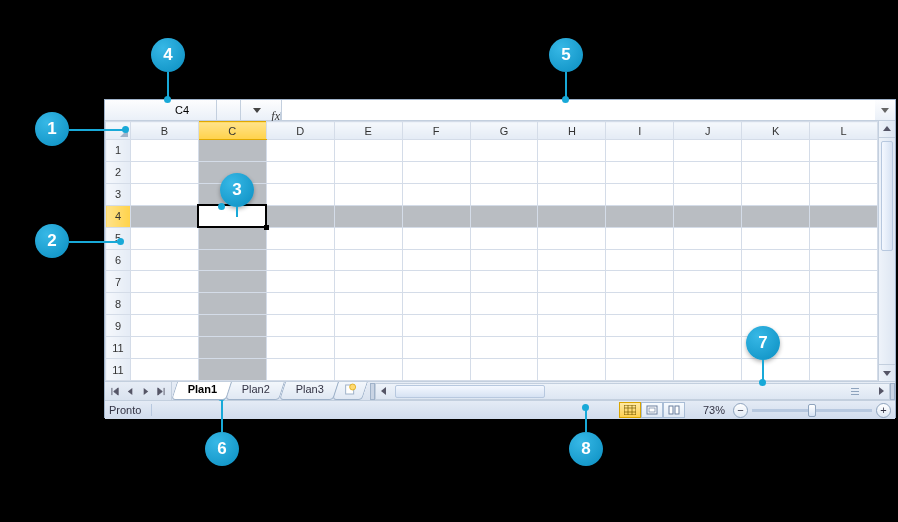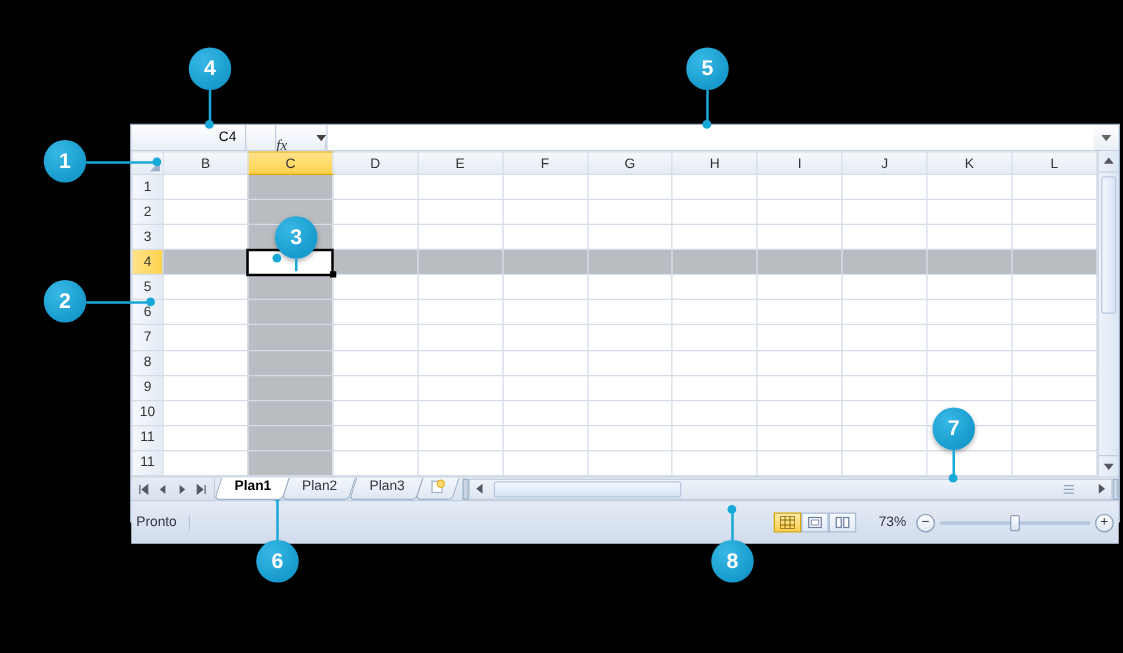--- a/index.html
+++ b/index.html
@@ -24,42 +24,42 @@
 
   
   .formula-bar {
     display: flex;
     align-items: stretch;
     height: 21px;
     border-bottom: 1px solid #c3cfde;
     background: linear-gradient(#fdfdfe,#eaf0f8);
   }
   .name-box {
-    width: 92px;
+    width: 112px;
     display: flex;
     align-items: center;
     border-right: 1px solid #c3cfde;
     padding: 0 2px 0 6px;
   }
   .name-box input {
     border: none;
     background: transparent;
     flex: 1;
     font-size: 11px;
     text-align: center;
     outline: none;
   }
   .name-box .dd {
     width: 15px; height: 15px;
     display: flex; align-items: center; justify-content: center;
     color:#444;
   }
   .fb-gap { width: 24px; border-right: 1px solid #c3cfde; }
   .fb-btns {
-    width: 40px; display:flex; align-items:center; justify-content:flex-start;
+    width: 40px; display:flex; align-items:center; justify-content:flex-end;
     border-right: 1px solid #c3cfde;
     margin-top: 12px;
   }
   .fx { font-style: italic; font-family: Georgia, serif; font-size: 12px; color:#333; }
   .formula-input {
     flex:1;
     position: relative;
   }
   .formula-input input {
     width: 100%; height: 100%; border:none; background:#fff;
@@ -254,21 +254,21 @@
     display:flex;flex-direction:column;justify-content:center;gap:2px;
   }
   .hs-bar .grip i {height:1px;background:#8ea3bd;}
   .hs-split {
     width:5px; height:17px; background:#c9d4e4;
     border:1px solid #9fb2c9; cursor:col-resize;
   }
 
   
   .status-bar {
-    height: 35px;
+    height: 19px;
     display:flex;
     align-items:center;
     background: linear-gradient(#e4ebf5,#d1dced);
     border-top:1px solid #c3cfde;
     padding: 0 4px;
     color:#334;
   }
   .status-text { margin-right: 10px; padding-right:10px; border-right:1px solid #b7c8df;}
   .spacer { flex:1; }
   .view-btns { display:flex; gap:0; margin-right:10px; }
@@ -486,34 +486,20 @@
               <td class=""></td>
               <td class=""></td>
               <td class=""></td>
               <td class=""></td>
               <td class=""></td>
               <td class=""></td>
               <td class=""></td>
             </tr>
             <tr>
               <th class="">9</th>
-              <td class=""></td>
-              <td class="hi-col"></td>
-              <td class=""></td>
-              <td class=""></td>
-              <td class=""></td>
-              <td class=""></td>
-              <td class=""></td>
-              <td class=""></td>
-              <td class=""></td>
-              <td class=""></td>
-              <td class=""></td>
-            </tr>
-            <tr>
-              <th class="">10</th>
               <td class=""></td>
               <td class="hi-col"></td>
               <td class=""></td>
               <td class=""></td>
               <td class=""></td>
               <td class=""></td>
               <td class=""></td>
               <td class=""></td>
               <td class=""></td>
               <td class=""></td>

